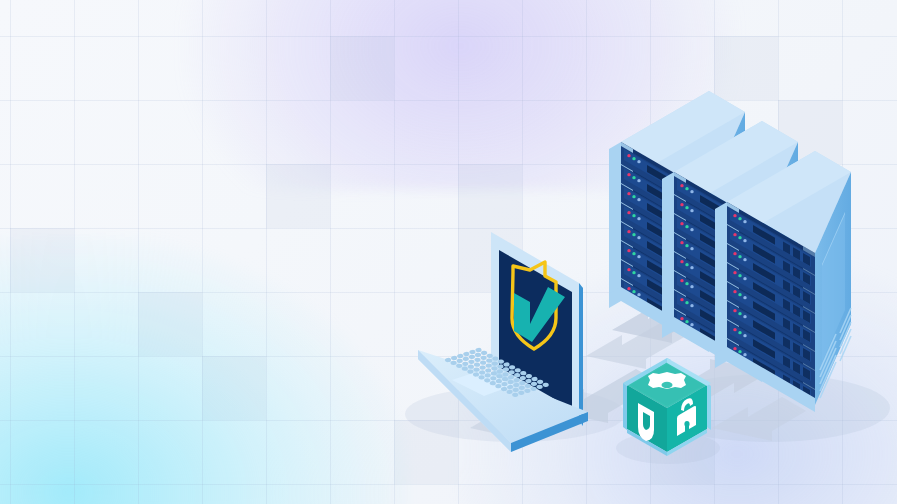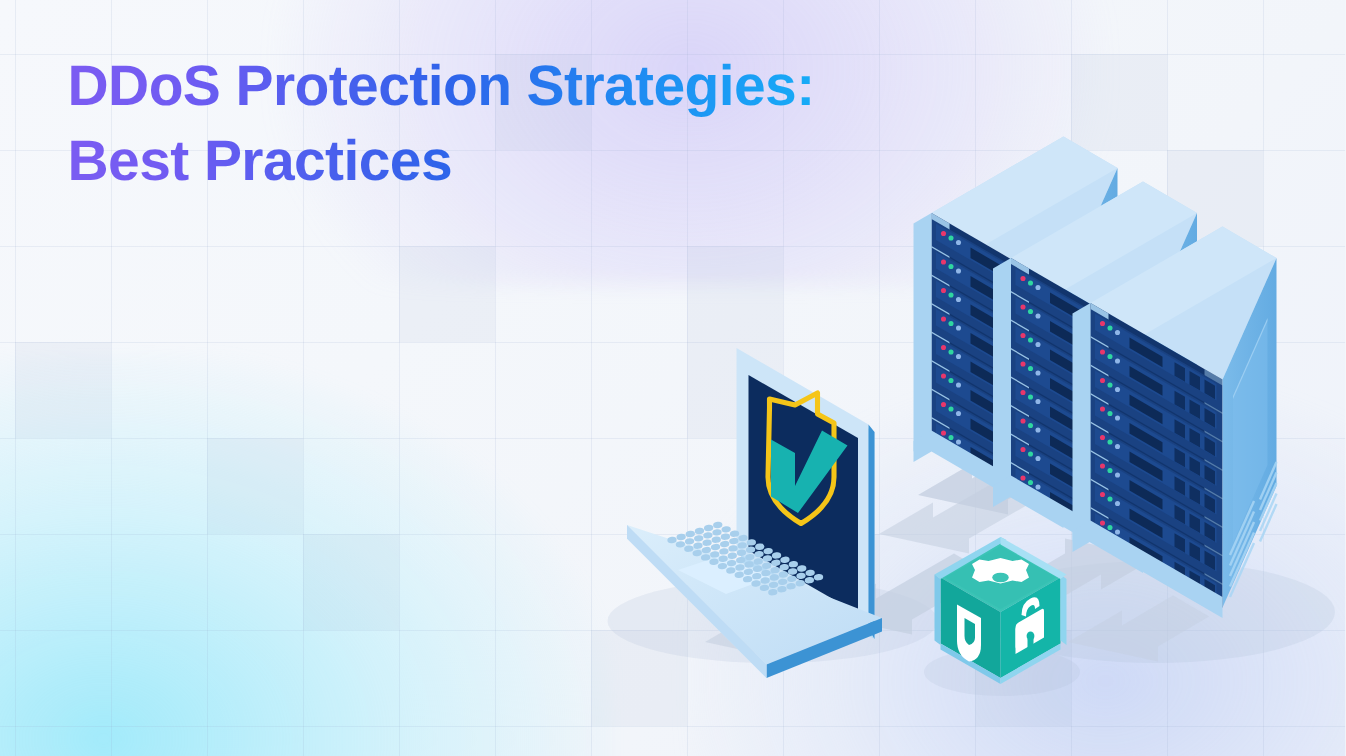--- a/index.html
+++ b/index.html
@@ -80,22 +80,20 @@
       <div class="cell" style="left: 138px; top: 292px;"></div>
       <div class="cell" style="left: 458px; top: 228px;"></div>
       <div class="cell" style="left: 202px; top: 356px;"></div>
       <div class="cell" style="left: 714px; top: 36px;"></div>
       <div class="cell" style="left: 522px; top: 356px;"></div>
       <div class="cell" style="left: 10px; top: 228px;"></div>
       <div class="cell" style="left: 394px; top: 420px;"></div>
       <div class="cell" style="left: 650px; top: 420px;"></div>
     </div>
 
-  <div class="title">DDoS Protection Strategies:
-Best Practices</div>
 
   <svg class="art" viewBox="0 0 897 504">
     <defs>
       <linearGradient id="gShadow" x1="0" y1="0" x2="0" y2="1">
         <stop offset="0%" stop-color="#9fb0cc" stop-opacity=".30"></stop>
         <stop offset="100%" stop-color="#9fb0cc" stop-opacity="0"></stop>
       </linearGradient>
       <linearGradient id="gRackSide" x1="0" y1="0" x2="1" y2="0">
         <stop offset="0%" stop-color="#7bbbea"></stop>
         <stop offset="100%" stop-color="#63abe2"></stop>

